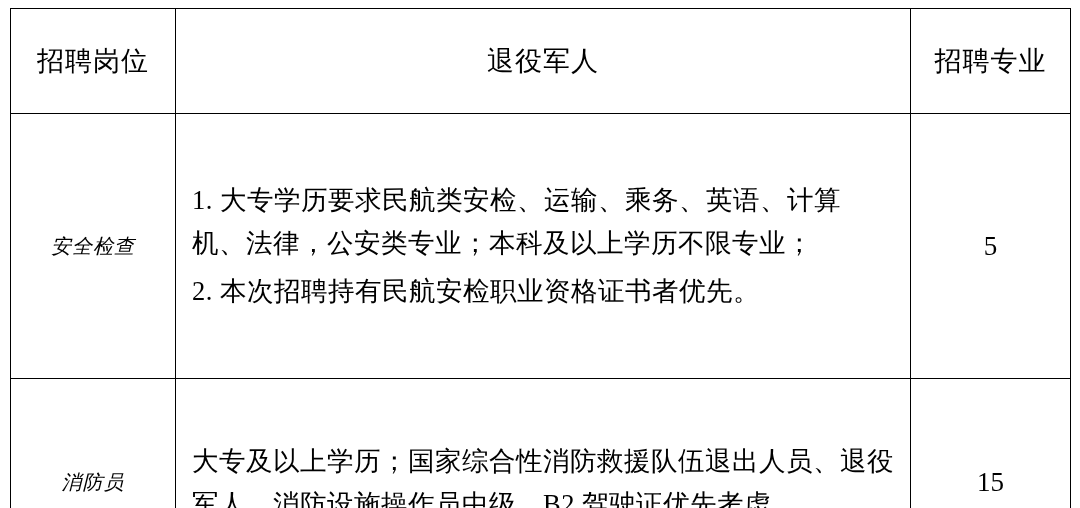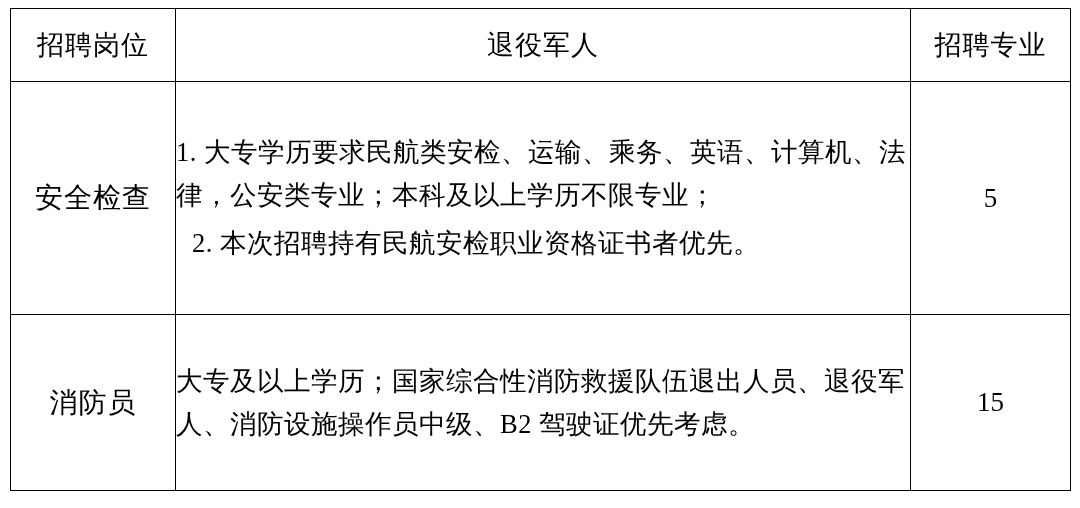--- a/index.html
+++ b/index.html
@@ -21,59 +21,59 @@
     padding: 8px 10px 6px 10px;
   }
   table.recruit-table {
     border-collapse: collapse;
     width: 1060px;
     table-layout: fixed;
   }
   table.recruit-table td,
   table.recruit-table th {
     border: 1.5px solid #000000;
-    padding: 0;
+    padding: 16px;
     vertical-align: middle;
     font-weight: normal;
   }
   col.c-post { width: 165px; }
   col.c-major { width: 735px; }
   col.c-count { width: 160px; }
 
   .head-cell {
     text-align: center;
     font-size: 27px;
     line-height: 1.2;
     height: 72px;
     letter-spacing: 1px;
   }
   .post-cell {
     text-align: center;
-    font-size: 28px;
+    font-size: 20px;
     letter-spacing: 1px;
+    font-style: italic;
   }
   .count-cell {
     text-align: center;
     font-size: 27px;
     font-family: "Liberation Serif", "DejaVu Serif", serif;
   }
   .major-cell {
     text-align: left;
     font-size: 26.5px;
     line-height: 1.62;
     padding: 10px 14px 10px 14px;
     letter-spacing: 0.5px;
   }
   .major-cell p {
     margin: 0;
     text-indent: 0;
   }
   .major-cell p + p {
     margin-top: 6px;
-    margin-left: 16px;
   }
   .row-safety .major-cell { height: 232px; }
   .row-fire .major-cell { height: 175px; }
 </style>
 </head>
 <body>
 
 <div class="sheet">
   <table class="recruit-table">
     <colgroup>

